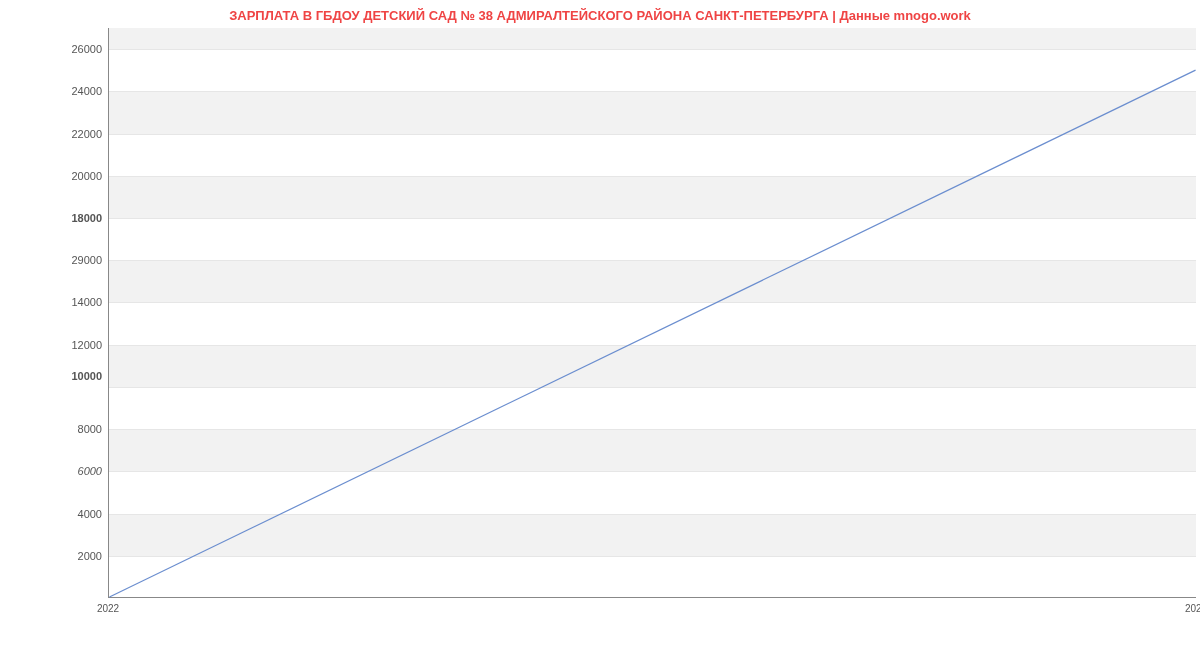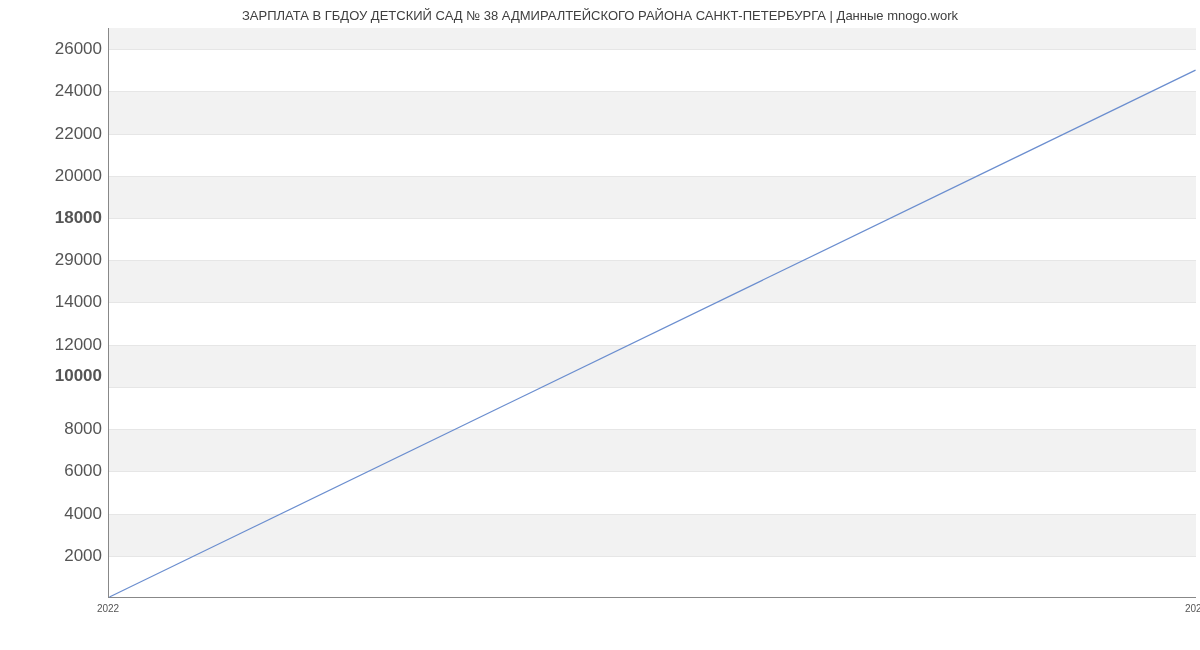--- a/index.html
+++ b/index.html
@@ -16,22 +16,22 @@
     width: 1200px;
     height: 650px;
   }
   .title {
     position: absolute;
     top: 8px;
     left: 0;
     right: 0;
     text-align: center;
     font-size: 13px;
-    font-weight: normal;
-    color: #404040;
+    font-weight: bold;
+    color: #ef4444;
   }
   .plot-area {
     position: absolute;
     left: 108px;
     top: 28px;
     width: 1088px;   
     height: 570px;   
     border-left: 1px solid #888;
     border-bottom: 1px solid #888;
     box-sizing: border-box;
@@ -47,21 +47,21 @@
     position: absolute;
     left: 0;
     right: 0;
     border-top: 1px solid #e6e6e6;
   }
   .y-tick-label {
     position: absolute;
     right: 1098px; 
     width: 80px;
     text-align: right;
-    font-size: 17px;
+    font-size: 11px;
     color: #555;
     transform: translateY(-50%);
   }
   .x-tick-label {
     position: absolute;
     top: 603px;
     font-size: 10px;
     color: #555;
     transform: translateX(-50%);
   }
@@ -104,21 +104,21 @@
       <div class="gridline" style="top: 105.556px;"></div>
       <div class="gridline" style="top: 63.3333px;"></div>
       <div class="gridband" style="top: 0px; height: 21.1111px;"></div>
       <div class="gridline" style="top: 21.1111px;"></div>
       <svg class="series-svg" id="series-svg" viewBox="0 0 1088 570">
         <path d="M0 570 L1088 42.22222222222217" class="series-path" style="stroke: rgb(107, 142, 207);"></path>
       </svg>
   </div>
 <div class="y-tick-label" style="top: 555.778px;">2000</div>
     <div class="y-tick-label" style="top: 513.556px;">4000</div>
-    <div class="y-tick-label" style="top: 471.333px;">6000</div>
+    <div class="y-tick-label" style="top: 471.333px; font-style: italic;">6000</div>
     <div class="y-tick-label" style="top: 429.111px;">8000</div>
     <div class="y-tick-label" style="top: 376px; font-weight: bold;">10000</div>
     <div class="y-tick-label" style="top: 344.667px;">12000</div>
     <div class="y-tick-label" style="top: 302.444px;">14000</div>
     <div class="y-tick-label" style="top: 260.222px;">29000</div>
     <div class="y-tick-label" style="top: 218px; font-weight: bold;">18000</div>
     <div class="y-tick-label" style="top: 175.778px;">20000</div>
     <div class="y-tick-label" style="top: 133.556px;">22000</div>
     <div class="y-tick-label" style="top: 91.3333px;">24000</div>
     <div class="y-tick-label" style="top: 49.1111px;">26000</div>

